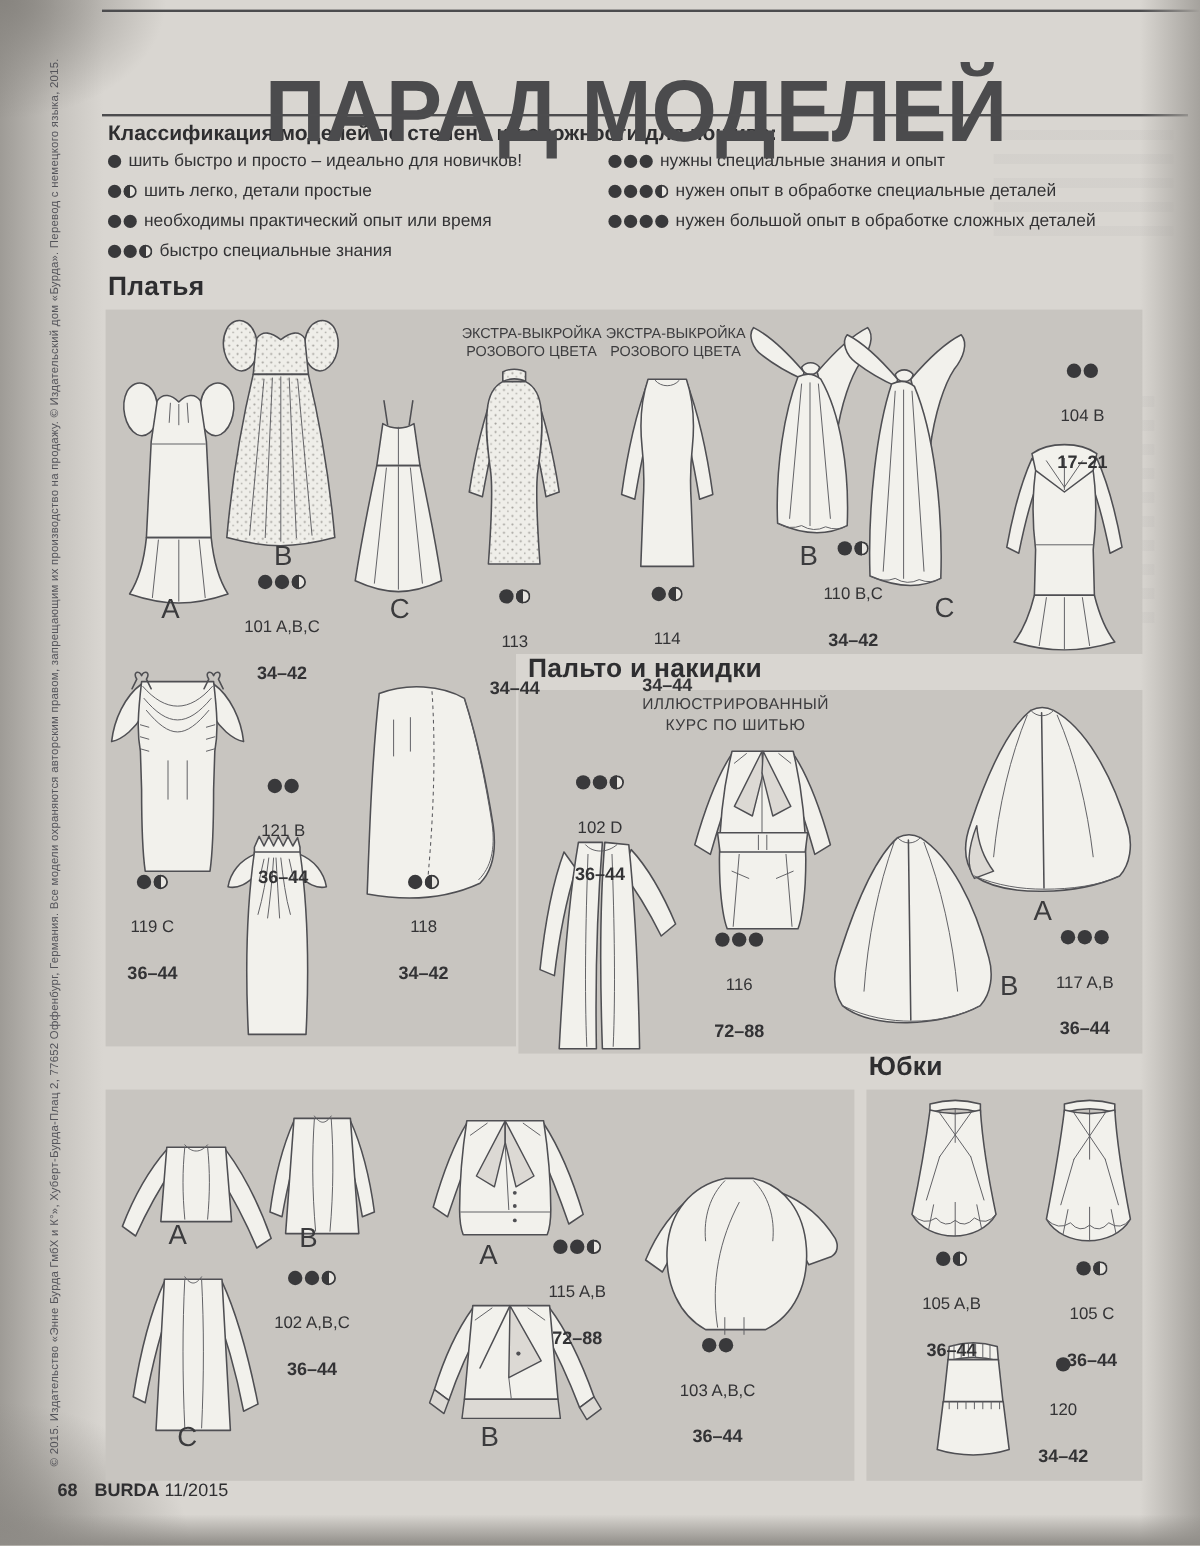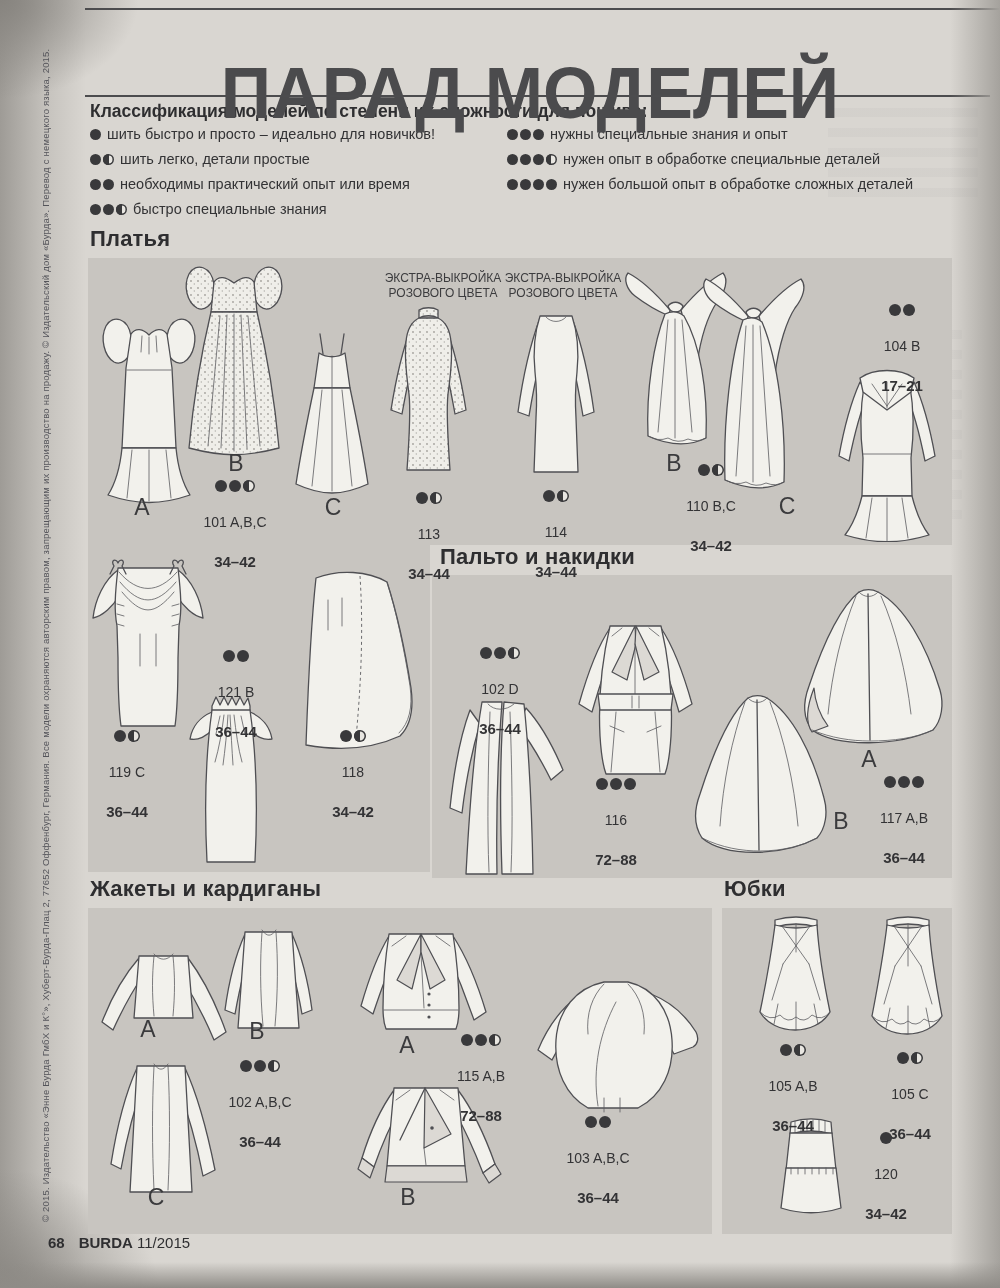--- a/index.html
+++ b/index.html
@@ -148,33 +148,36 @@
       </div>
   </div>
 
   <h2 class="section-heading" style="left:90px;top:226px">Платья</h2>
   <div class="panel" style="left:88px;top:258px;width:864px;height:287px"></div>
   <div class="panel" style="left:88px;top:545px;width:342px;height:327px"></div>
 
   <h2 class="section-heading" style="left:440px;top:544px">Пальто и накидки</h2>
   <div class="panel" style="left:432px;top:575px;width:520px;height:303px"></div>
 
-  <h2 class="section-heading" style="left:90px;top:876px">Жакеты и кардиганы</h2>
   <div class="panel" style="left:88px;top:908px;width:624px;height:326px"></div>
 
   <h2 class="section-heading" style="left:724px;top:876px">Юбки</h2>
   <div class="panel" style="left:722px;top:908px;width:230px;height:326px"></div>
 
   <div class="extra-note" style="left:378px;top:271px">
     <div>ЭКСТРА-ВЫКРОЙКА</div>
     <div>РОЗОВОГО ЦВЕТА</div>
   </div>
   <div class="extra-note" style="left:498px;top:271px">
     <div>ЭКСТРА-ВЫКРОЙКА</div>
     <div>РОЗОВОГО ЦВЕТА</div>
+  </div>
+  <div class="course-note" style="left:508px;top:579px">
+    <div>ИЛЛЮСТРИРОВАННЫЙ</div>
+    <div>КУРС ПО ШИТЬЮ</div>
   </div>
 
   <svg class="garment" style="left:95px;top:306px" width="108" height="200" viewBox="0 0 108 200">
     <path class="fl" d="M36 30 C33 12 18 8 11 20 C5 32 9 50 19 56 C27 60 34 52 36 44 Z"></path>
     <path class="fl" d="M72 30 C75 12 90 8 97 20 C103 32 99 50 89 56 C81 60 74 52 72 44 Z"></path>
     <path class="fl" d="M36 28 C41 21 48 23 54 29 C60 23 67 21 72 28 L77 62 L81 142 L27 142 L31 62 Z"></path>
     <path class="tn" d="M47 30 L46 46 M54 31 L54 48 M61 30 L62 46 M32 64 L76 64"></path>
     <path class="fl" d="M27 142 C25 162 20 178 13 189 C42 199 66 199 95 189 C88 178 83 162 81 142 Z"></path>
     <path class="tn" d="M37 144 L32 192 M54 144 L54 195 M71 144 L76 192"></path>
   </svg>
@@ -395,21 +398,21 @@
     <div class="sizes">34–44</div>
   </div>
   <div class="model-label" style="left:486px;top:488px">
     <div class="dots">
         <span class="dot"></span>
         <span class="dot half"></span>
       </div>
     <div class="code">114</div>
     <div class="sizes">34–44</div>
   </div>
-  <div class="model-label" style="left:641px;top:462px">
+  <div class="model-label" style="left:641px;top:450px">
     <div class="dots">
         <span class="dot"></span>
         <span class="dot half"></span>
       </div>
     <div class="code">110 B,C</div>
     <div class="sizes">34–42</div>
   </div>
   <div class="model-label" style="left:832px;top:302px">
     <div class="dots">
         <span class="dot"></span>

